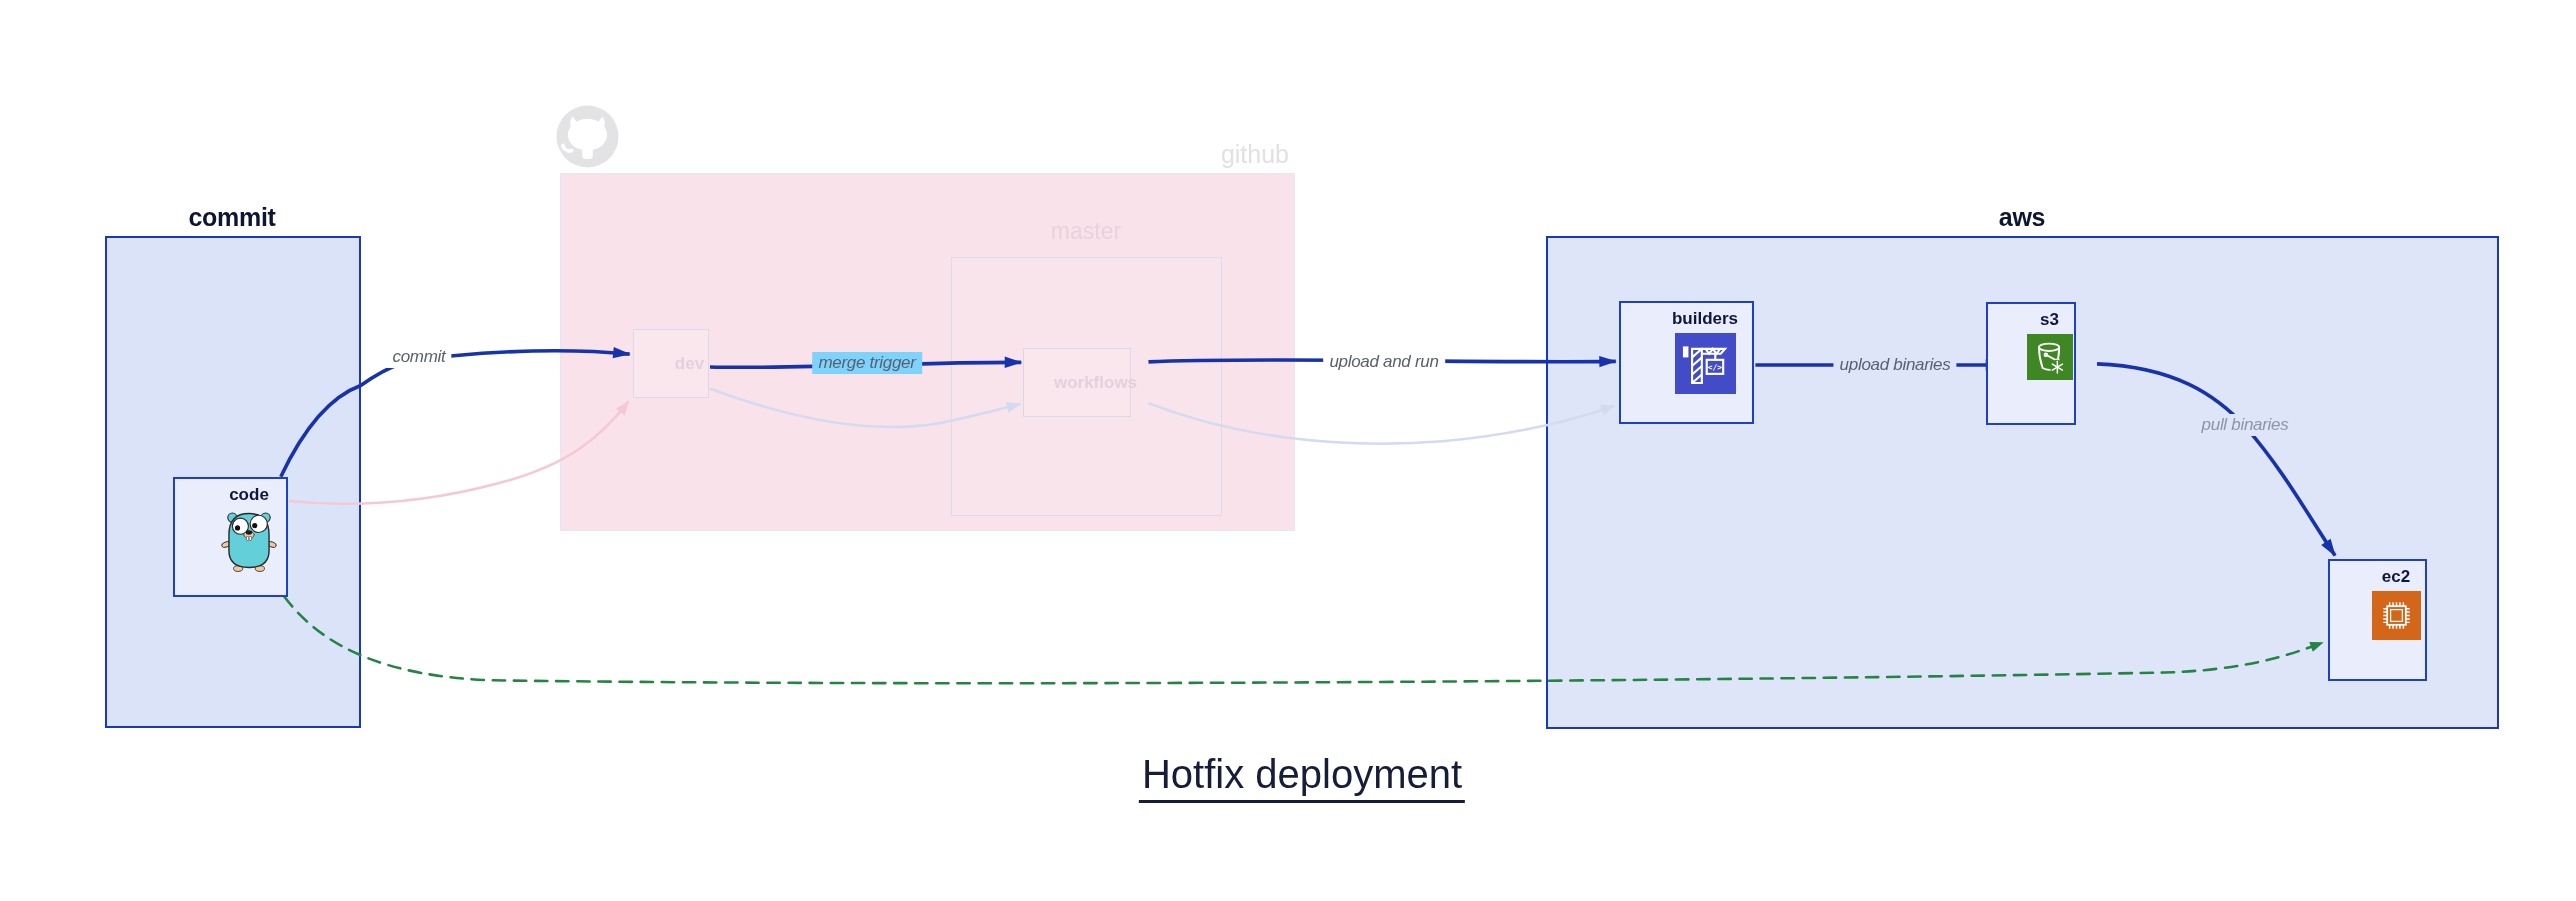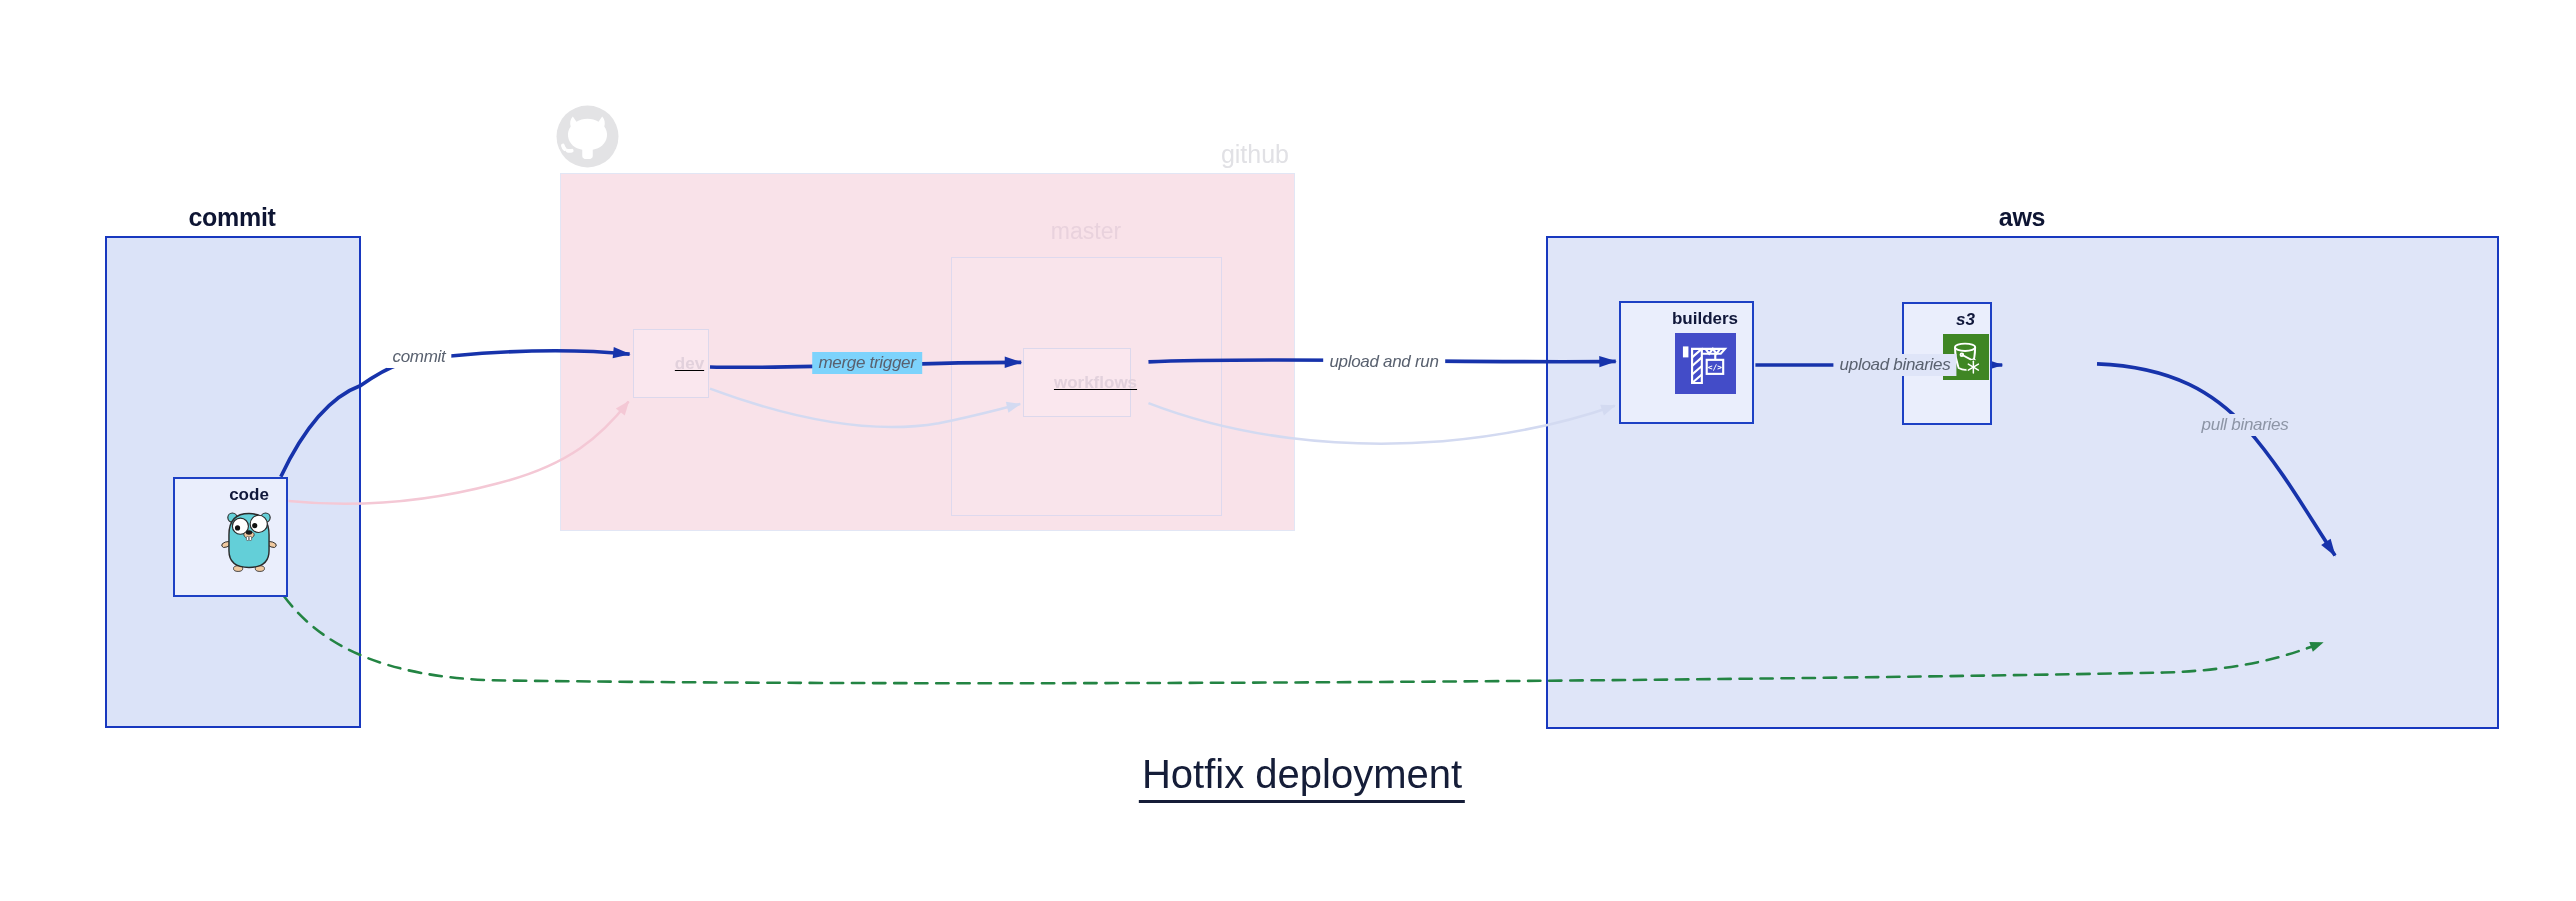--- a/index.html
+++ b/index.html
@@ -19,29 +19,29 @@
   .label-aws   {left:2022px;top:203px;}
   .label-github{position:absolute;left:1289px;top:140px;transform:translateX(-100%);
                 font-size:25px;font-weight:normal;color:#e1e1e5;letter-spacing:0;}
   .label-master{position:absolute;left:1086px;top:218px;transform:translateX(-50%);
                 font-size:23px;font-weight:normal;color:#e9d2dd;}
 
   
   .node{position:absolute;box-sizing:border-box;display:flex;flex-direction:column;
         align-items:center;z-index:3;padding-left:37px;}
   .node-blue {background:#eaeefc;border:2.1px solid #1d40c4;}
-  .node-faded{background:#fae7ee;border:1.5px solid #dcd8ec;text-decoration:underline;}
+  .node-faded{background:#fae7ee;border:1.5px solid #dcd8ec;}
   .node-label{font-weight:bold;font-size:17px;color:#10173a;margin-top:6.2px;white-space:nowrap;}
   .node-label-faded{font-weight:bold;font-size:17px;color:#e2d1dc;white-space:nowrap;}
 
   .code-node     {left:173px; top:477px; width:115px;height:120px;}
   .dev-node      {left:633px;top:329px; width:76px;height:69px;justify-content:center;}
   .workflows-node{left:1023px;top:348px; width:108px;height:69px;justify-content:center;}
   .builders-node {left:1619px;top:301px; width:135px;height:123px;}
-  .s3-node       {left:1902px;top:302px; width:90px;height:123px;font-style:italic;}
+  .s3-node       {left:1986px;top:302px; width:90px;height:123px;}
   .ec2-node      {left:2328px;top:559px;width:99px;height:122px;}
 
   .icon-wrap{margin-top:4.1px;line-height:0;}
 
   
   #edges{position:absolute;left:0;top:0;z-index:2;pointer-events:none;}
   .edge-blue {stroke:#1733ab;stroke-width:7;fill:none;}
   .edge-green{stroke:#238443;stroke-width:5;fill:none;stroke-dasharray:24 17;stroke-linecap:round;}
   .edge-pink {stroke:#f4c8d5;stroke-width:5;fill:none;}
   .edge-lav  {stroke:#d3daf1;stroke-width:5;fill:none;}
@@ -186,20 +186,36 @@
         <circle cx="66" cy="72" r="16" fill="#3f8624"></circle>
         <g stroke="#ffffff" stroke-width="3.2" stroke-linecap="round">
           <path d="M66,59 V85"></path>
           <path d="M55,65.5 L77,78.5"></path>
           <path d="M55,78.5 L77,65.5"></path>
         </g>
       </svg>
     </div>
   </div>
 
+  <div class="node node-blue ec2-node">
+    <div class="node-label">ec2</div>
+    <div class="icon-wrap">
+      <svg width="49" height="49" viewBox="0 0 100 100">
+        <rect x="0" y="0" width="100" height="100" fill="#d4661a"></rect>
+        <rect x="31" y="31" width="38" height="38" stroke="#ffffff" stroke-width="3.5" fill="none"></rect>
+        <rect x="38" y="38" width="24" height="24" stroke="#ffffff" stroke-width="2.5" fill="none"></rect>
+        <g stroke="#ffffff" stroke-width="3">
+          <path d="M36,23 V31 M43,23 V31 M50,23 V31 M57,23 V31 M64,23 V31"></path>
+          <path d="M36,69 V77 M43,69 V77 M50,69 V77 M57,69 V77 M64,69 V77"></path>
+          <path d="M23,36 H31 M23,43 H31 M23,50 H31 M23,57 H31 M23,64 H31"></path>
+          <path d="M69,36 H77 M69,43 H77 M69,50 H77 M69,57 H77 M69,64 H77"></path>
+        </g>
+      </svg>
+    </div>
+  </div>
 
   <div class="edge-label bg-white lbl-commit">commit</div>
   <div class="edge-label bg-pink  lbl-merge">merge trigger</div>
   <div class="edge-label bg-white lbl-uploadrun">upload and run</div>
   <div class="edge-label bg-lav   lbl-uploadbin">upload binaries</div>
   <div class="edge-label bg-lav   lbl-pullbin">pull binaries</div>
 
   <div class="diagram-title">
     <span>Hotfix deployment</span>
   </div>

